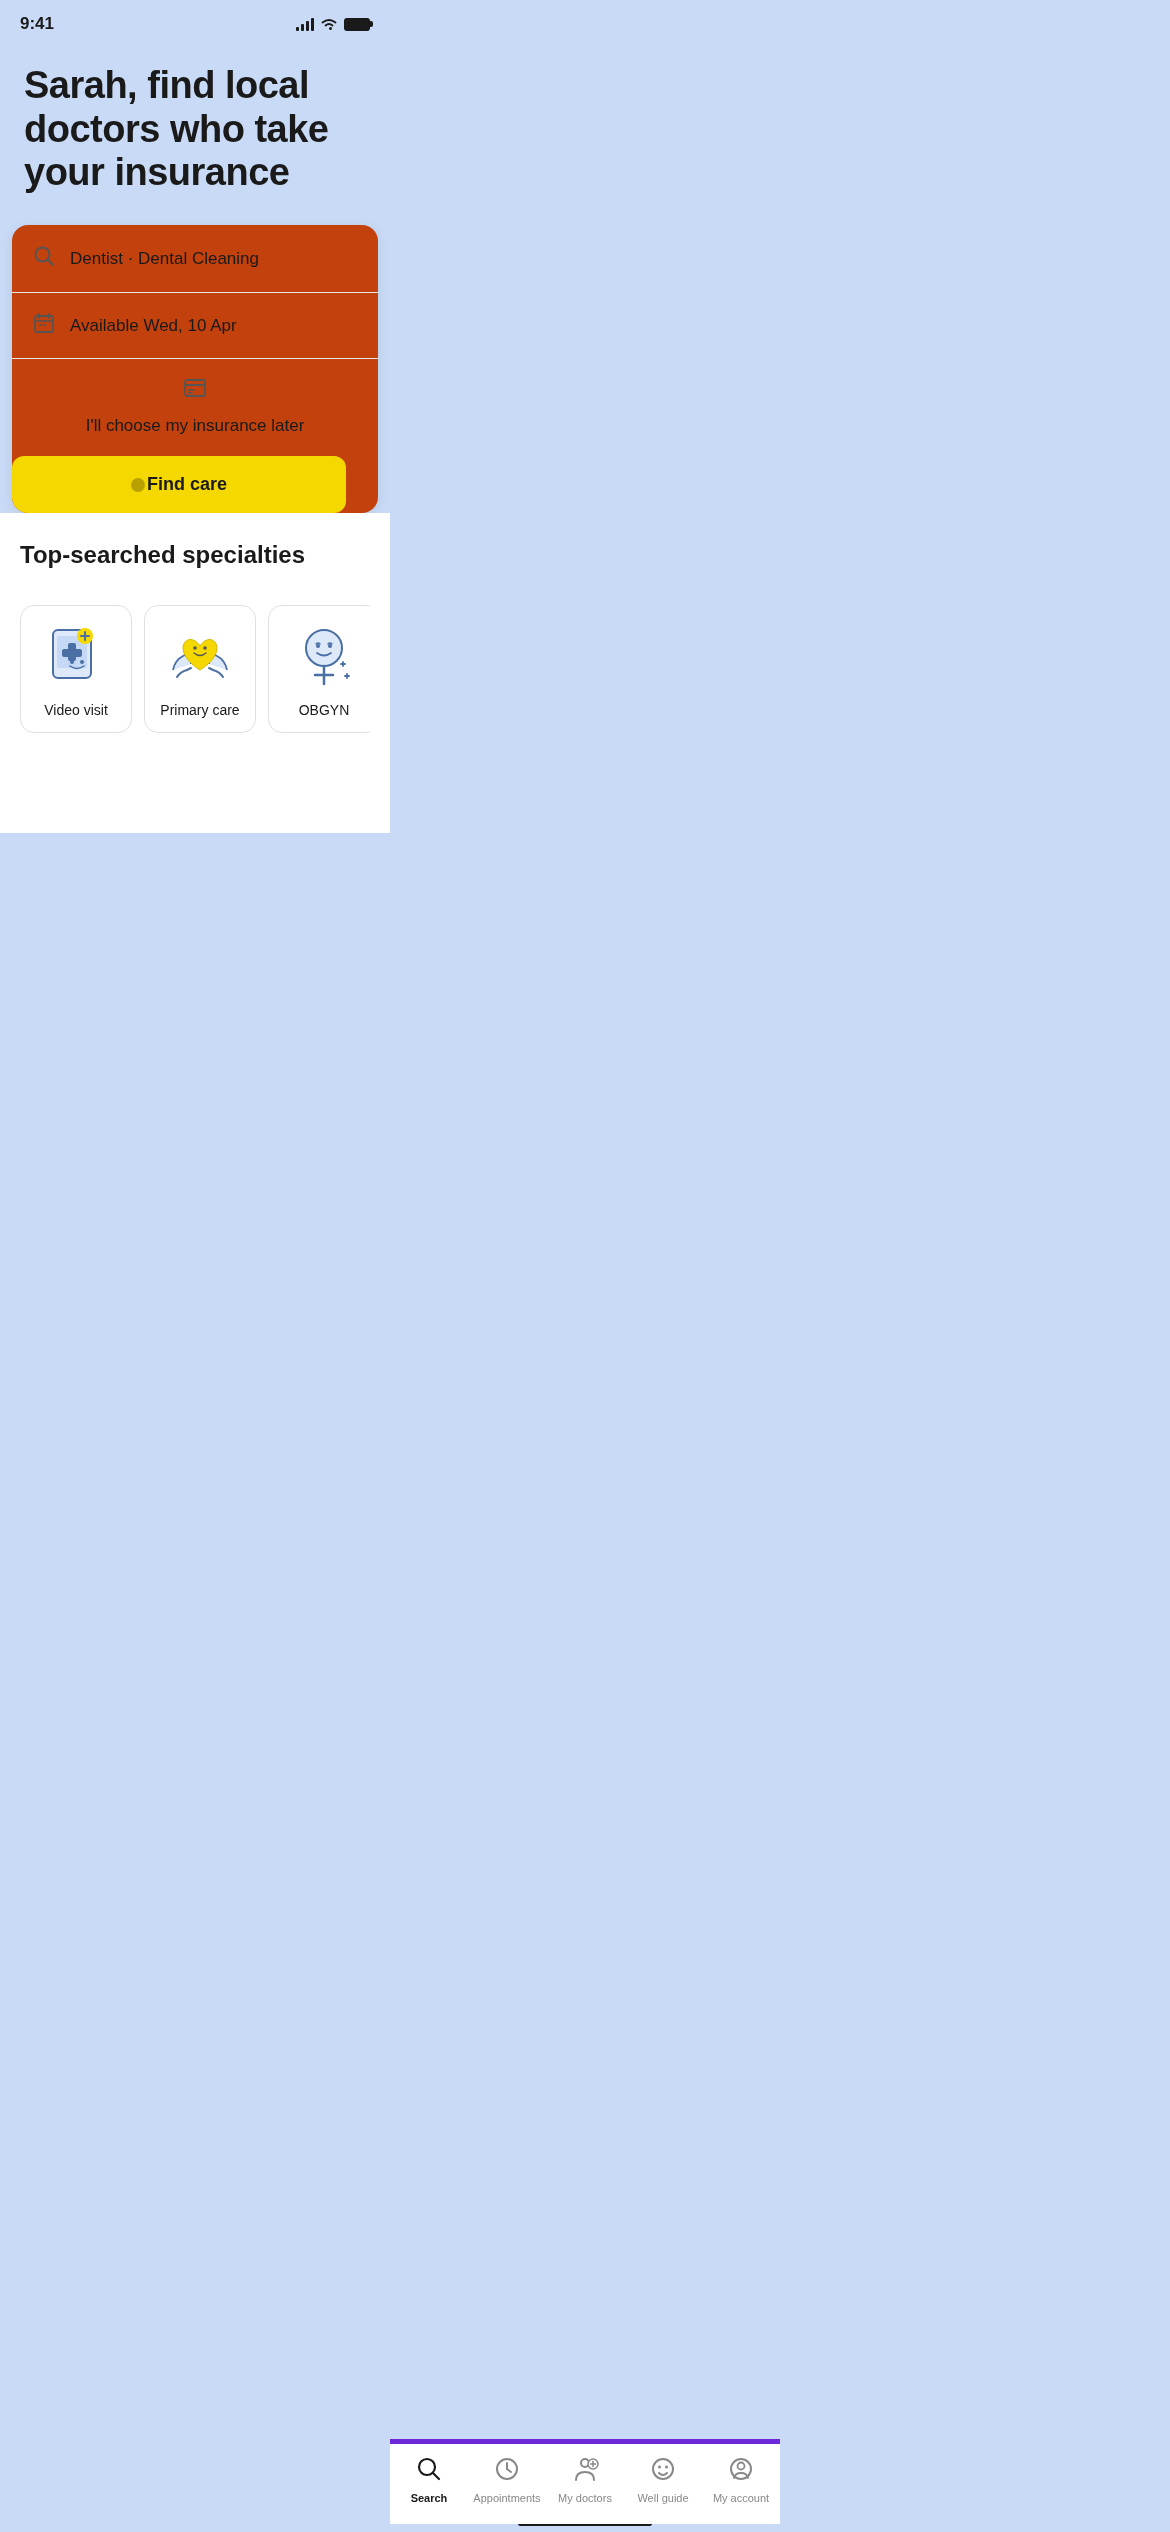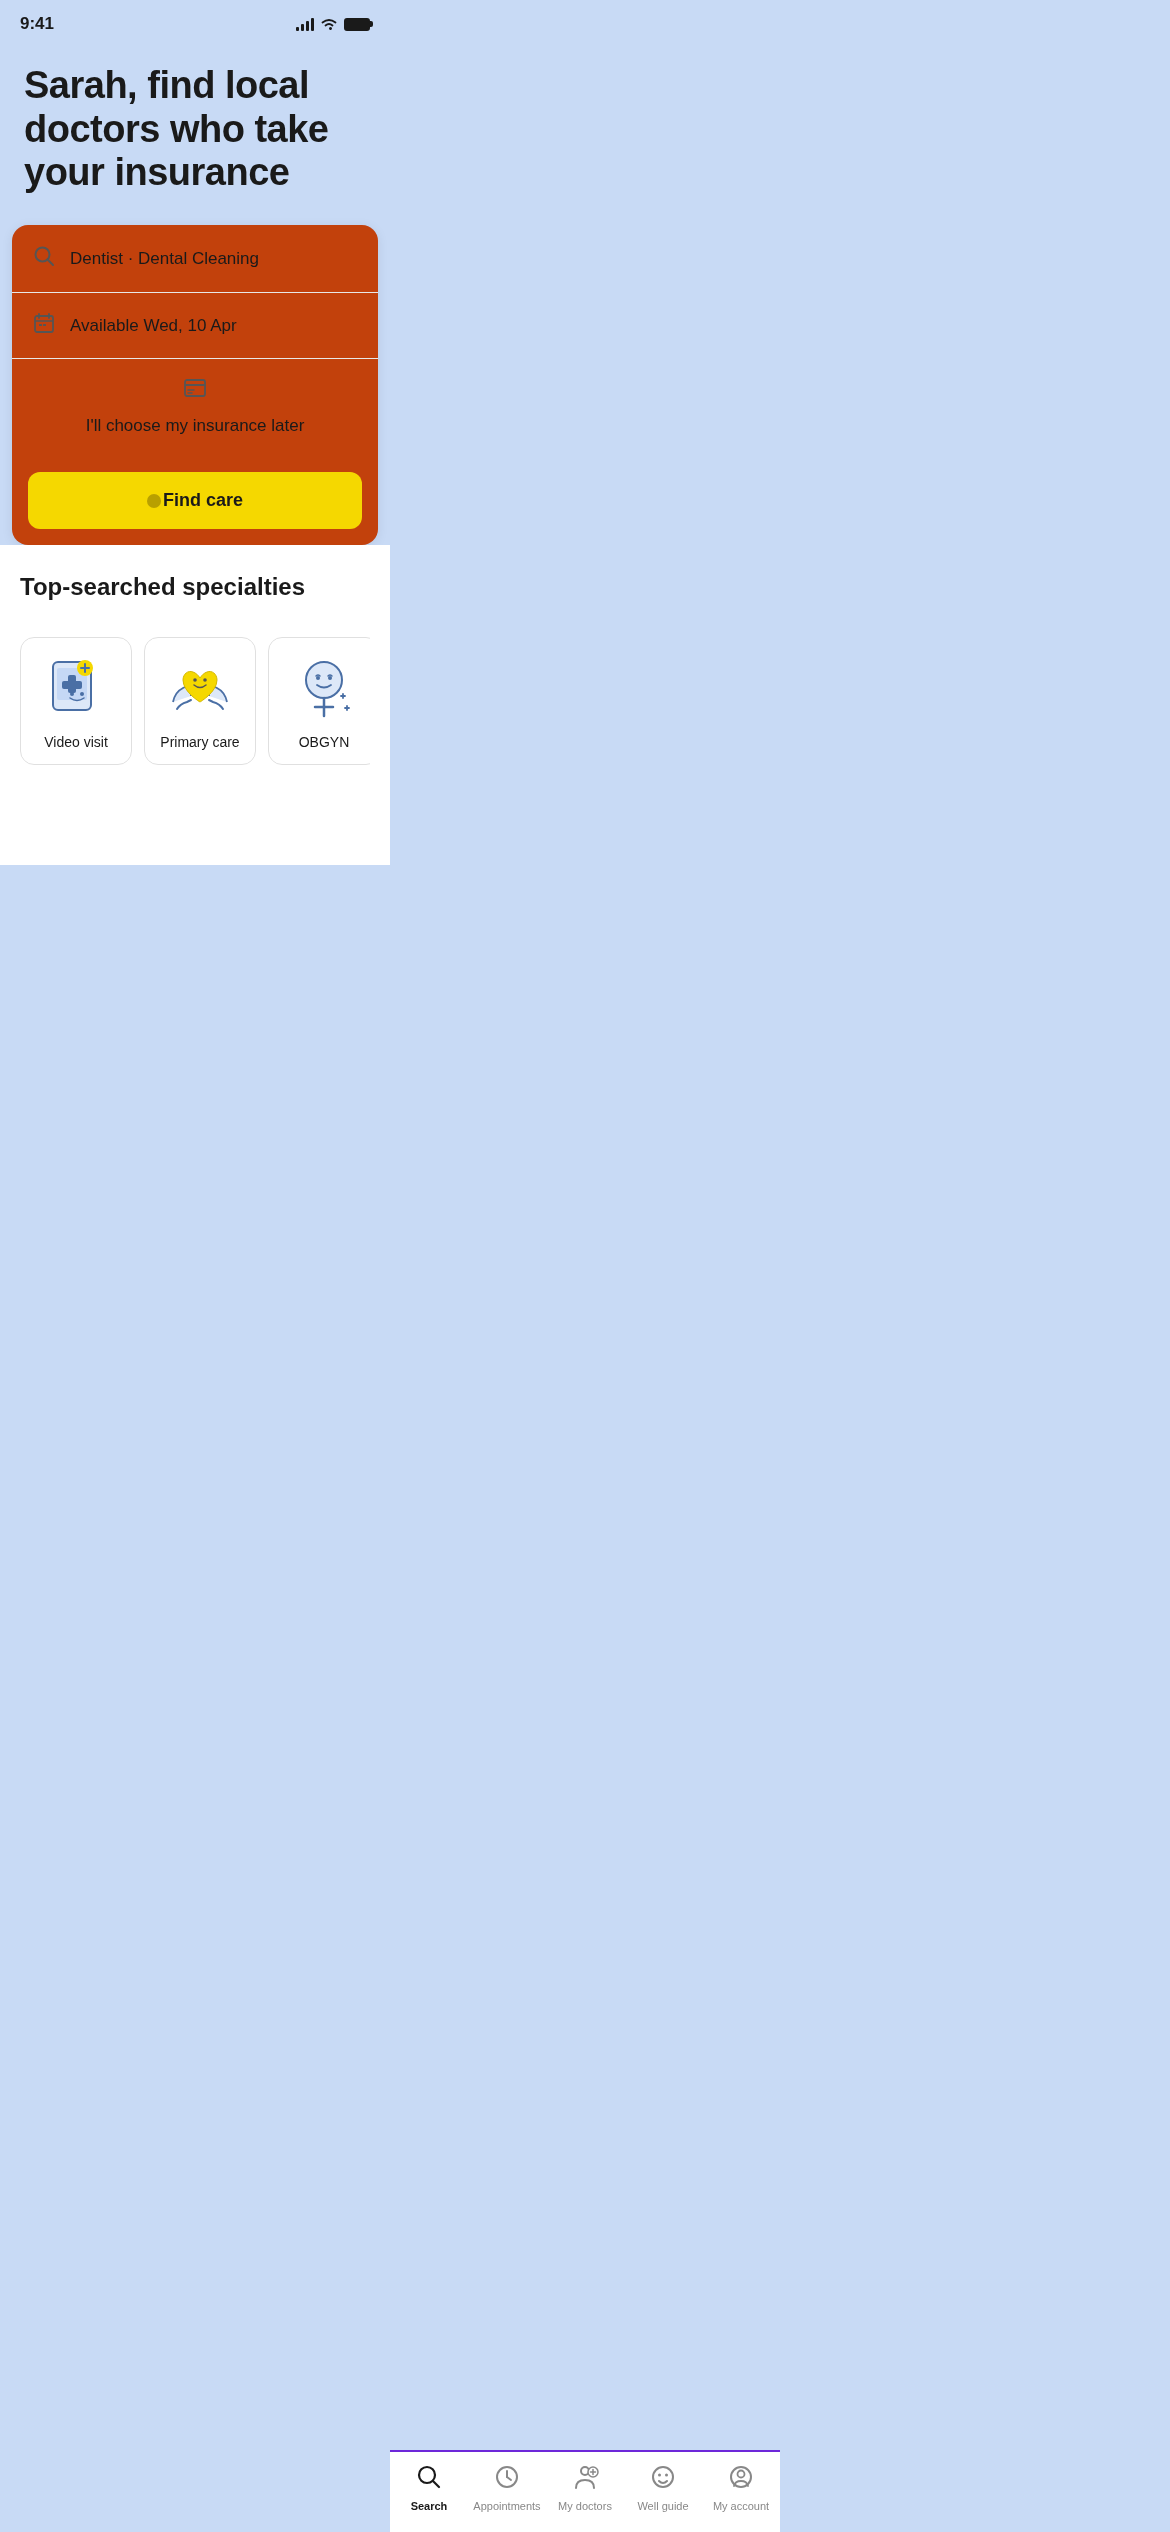--- a/index.html
+++ b/index.html
@@ -108,21 +108,20 @@
       width: 24px;
       text-align: center;
     }
     .search-row-text {
       font-size: 17px;
       color: #1a1a1a;
     }
     .find-care-btn {
       display: block;
       width: calc(100% - 32px);
-      margin: 16px;
       background: #f5d800;
       color: #1a1a1a;
       border: none;
       border-radius: 12px;
       padding: 18px;
       font-size: 18px;
       font-weight: 600;
       text-align: center;
       cursor: pointer;
       position: relative;
@@ -179,26 +178,26 @@
     .specialty-label {
       font-size: 14px;
       font-weight: 400;
       color: #1a1a1a;
       text-align: center;
     }
 
     
     .bottom-nav {
       position: fixed;
-      bottom: 0;
+      bottom: 8px;
       left: 50%;
       transform: translateX(-50%);
       width: 390px;
       background: #fff;
-      border-top: 2px solid #6d28d9;
+      border-top: 5px solid #6d28d9;
       display: flex;
       justify-content: space-around;
       align-items: flex-start;
       padding: 12px 0 20px;
       z-index: 100;
     }
     .nav-item {
       display: flex;
       flex-direction: column;
       align-items: center;

